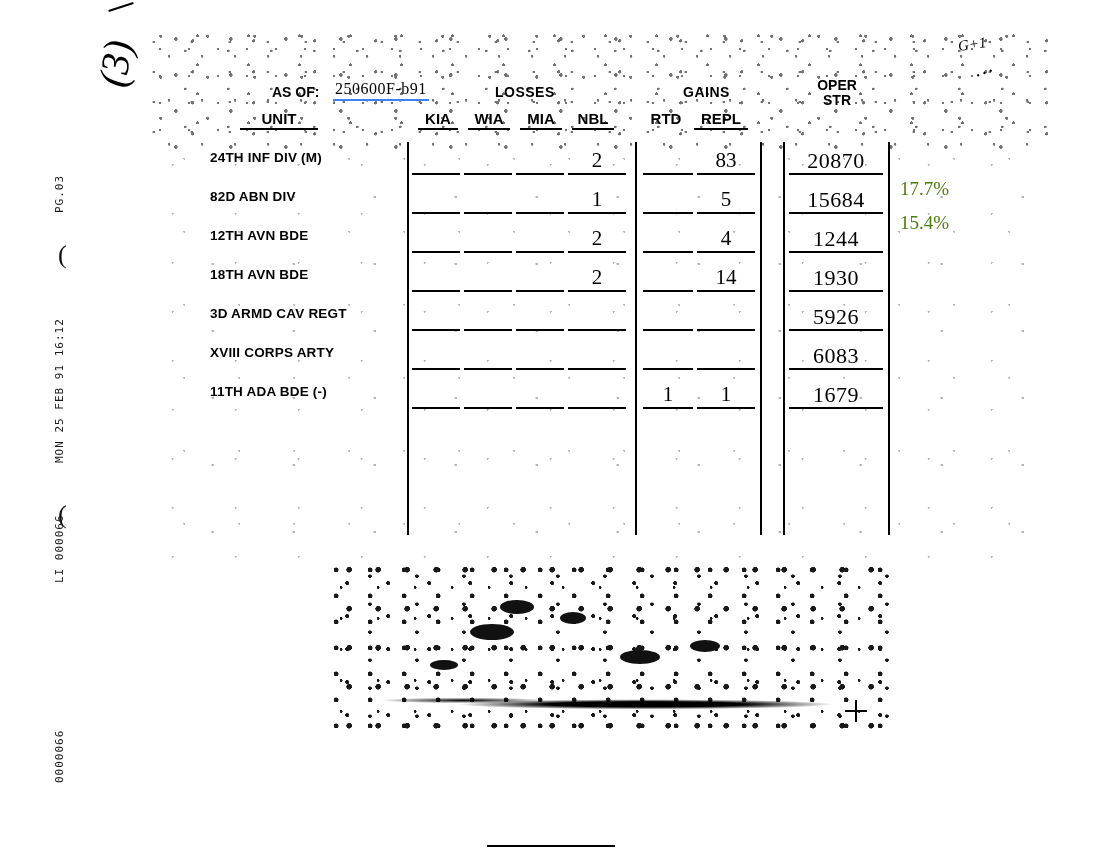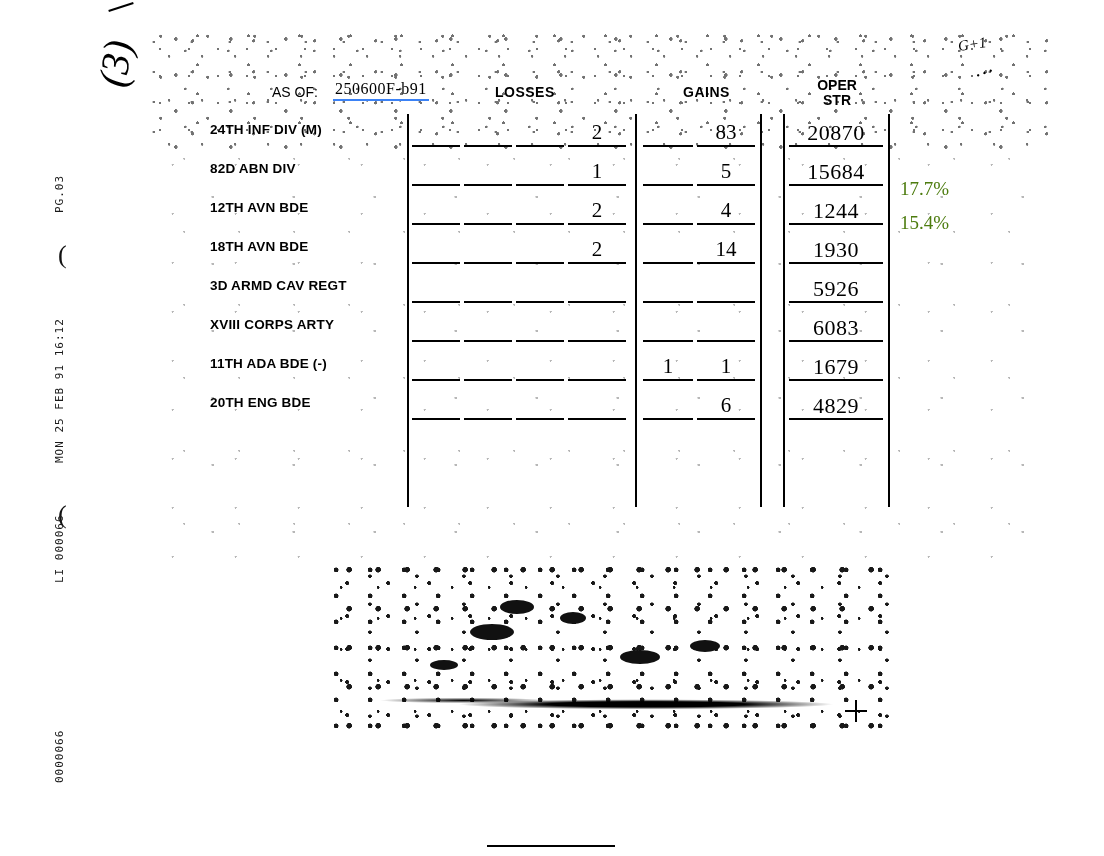--- a/index.html
+++ b/index.html
@@ -155,21 +155,21 @@
   }
 
   .asof-row {
     position: relative;
     height: 26px;
     margin-top: 22px;
   }
   .asof-label {
     position: absolute;
     left: 72px; top: 4px;
-    font-weight: normal;
+    font-weight: bold;
     font-size: 14px;
   }
   .asof-value {
     position: absolute;
     left: 133px; top: 0px;
     font-family: "Liberation Serif", serif;
     font-size: 16px;
     border-bottom: 2px solid #3b82f6;
     padding: 0 2px 1px 2px;
     letter-spacing: .5px;
@@ -349,20 +349,29 @@
       <span class="asof-label">AS OF:</span>
       <span class="asof-value">250600F-b91</span>
       <span class="grp-losses">LOSSES</span>
       <span class="grp-gains">GAINS</span>
       <span class="grp-oper">
         <span>OPER</span><br>
         <span>STR</span>
       </span>
     </div>
 
+    <div class="hdr-row">
+      <span class="hdr hdr-unit">UNIT</span>
+      <span class="hdr hdr-kia">KIA</span>
+      <span class="hdr hdr-wia">WIA</span>
+      <span class="hdr hdr-mia">MIA</span>
+      <span class="hdr hdr-nbl">NBL</span>
+      <span class="hdr hdr-rtd">RTD</span>
+      <span class="hdr hdr-repl">REPL</span>
+    </div>
 
     <div class="table-wrap">
       <div class="vrule left"></div>
       <div class="vrule mid"></div>
       <div class="vrule right"></div>
       <div class="vrule oper-l"></div>
       <div class="vrule oper-r"></div>
 
       <div class="row">
         <span class="row-label">24TH INF DIV (M)</span>
@@ -464,34 +473,20 @@
         <span class="cellline cl-nbl"></span>
         <span class="cellline cl-rtd"></span>
         <span class="cellline cl-repl"></span>
         <span class="cellline cl-oper"></span>
         <span class="hand h-nbl"></span>
         <span class="hand h-rtd">1</span>
         <span class="hand h-repl">1</span>
         <span class="hand h-oper">1679</span>
       </div>
 
-      <div class="row">
-        <span class="row-label">20TH ENG  BDE</span>
-        <span class="cellline cl-kia"></span>
-        <span class="cellline cl-wia"></span>
-        <span class="cellline cl-mia"></span>
-        <span class="cellline cl-nbl"></span>
-        <span class="cellline cl-rtd"></span>
-        <span class="cellline cl-repl"></span>
-        <span class="cellline cl-oper"></span>
-        <span class="hand h-nbl"></span>
-        <span class="hand h-rtd"></span>
-        <span class="hand h-repl">6</span>
-        <span class="hand h-oper">4829</span>
-      </div>
 
     </div>
   </div>
 
   <div class="pct pct1">17.7%</div>
   <div class="pct pct2">15.4%</div>
 
   <div class="plus-mark"></div>
   <div class="bottom-rule"></div>
 

